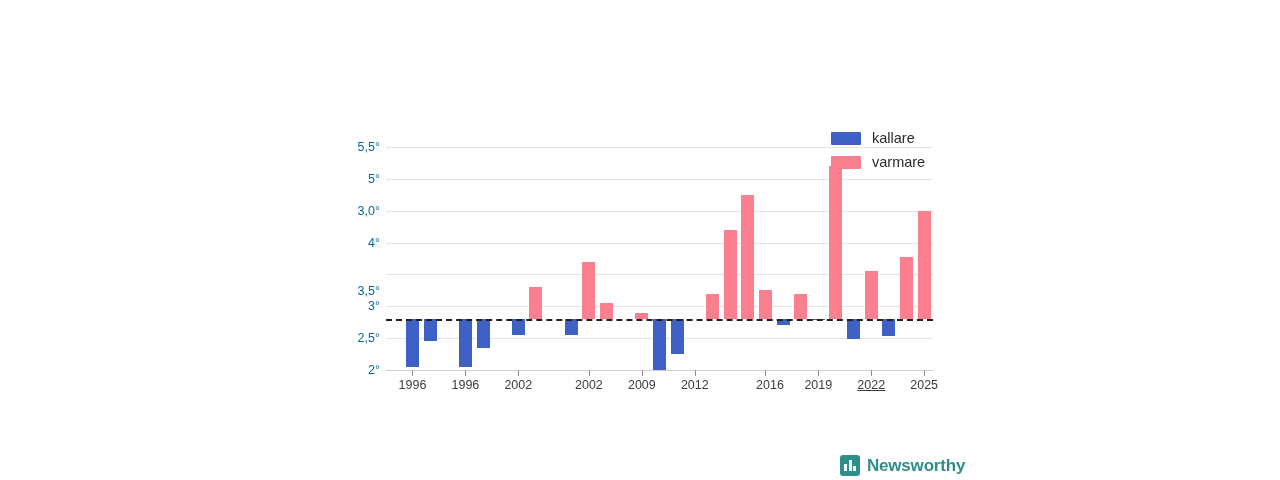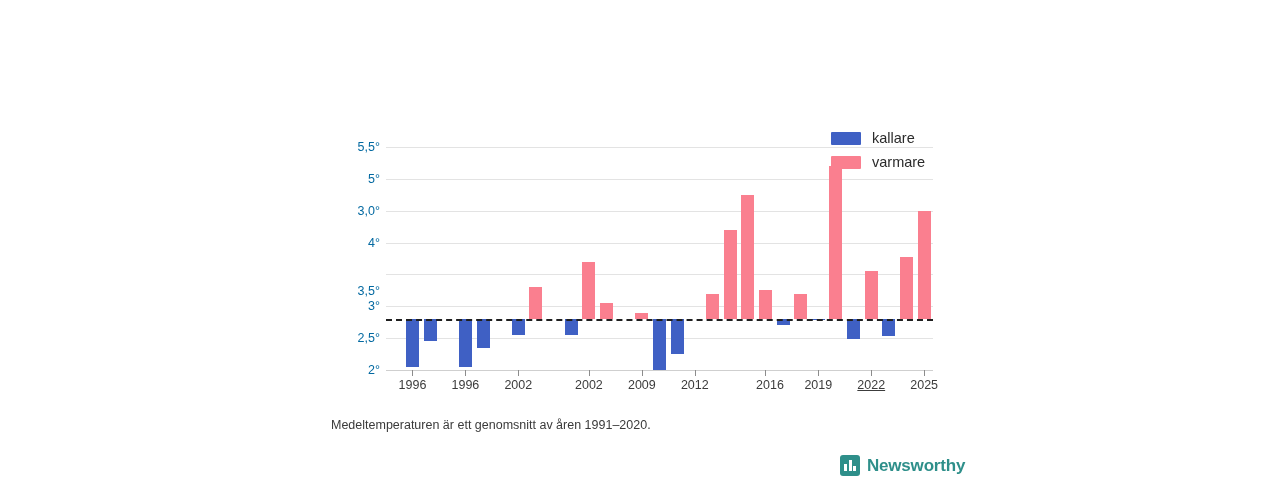--- a/index.html
+++ b/index.html
@@ -175,21 +175,20 @@
         <span class="legend-swatch" id="sw0" style="background: rgb(63, 96, 196);"></span>
         <span class="legend-label">kallare</span>
       </div>
       <div class="legend-row">
         <span class="legend-swatch" id="sw1" style="background: rgb(250, 127, 143);"></span>
         <span class="legend-label">varmare</span>
       </div>
     </div>
   </div>
 
-  <div class="footnote">Medeltemperaturen är ett genomsnitt av åren 1991–2020.</div>
 
   <div class="brand">
     <span class="brand-mark">
       <i class="b1"></i>
         <i class="b2"></i>
         <i class="b3"></i>
     </span>
     <span class="brand-name">Newsworthy</span>
   </div>
 

